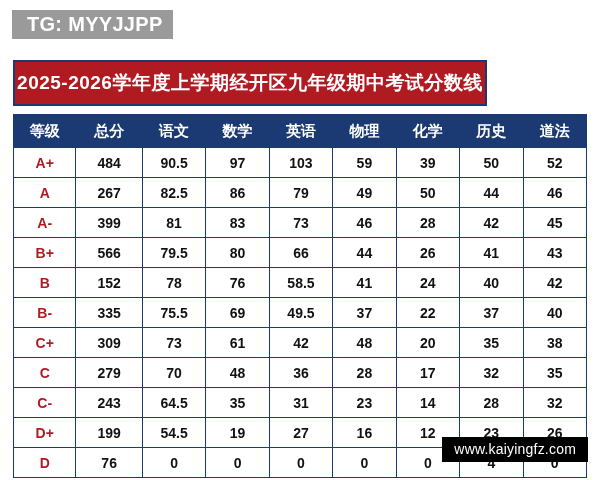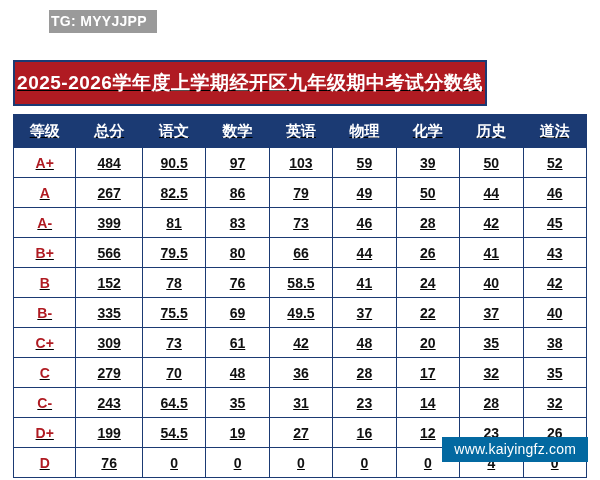--- a/index.html
+++ b/index.html
@@ -15,34 +15,32 @@
     overflow: hidden;
   }
 
   
   .tg-tag {
     position: absolute;
     left: 12px;
     top: 10px;
     background: #9a9a9a;
     color: #ffffff;
-    font-size: 14px;
-    font-weight: bold;
-    padding: 4px 10px 5px 2px;
+    font-size: 20px;
+    font-weight: bold;
+    padding: 4px 10px 5px 15px;
     letter-spacing: 0.3px;
     line-height: 1;
-    margin-left: 37px;
   }
 
   .sheet {
     position: absolute;
     left: 13px;
     top: 60px;
     width: 474px;
-    text-decoration: underline;
   }
 
   .title-bar {
     background: #b01b22;
     border: 2px solid #1b3a73;
     box-sizing: border-box;
     height: 46px;
     display: flex;
     align-items: center;
     justify-content: center;
@@ -90,21 +88,21 @@
   }
 
   col.c-level { width: 62px; }
   col.c-total { width: 66px; }
   col.c-sub   { width: 63px; }
 
   .watermark {
     position: absolute;
     right: 12px;
     bottom: 18px;
-    background: #0369a1;
+    background: #000000;
     color: #ffffff;
     font-size: 14px;
     padding: 5px 12px 6px 12px;
     line-height: 1;
     letter-spacing: 0.2px;
   }
 </style>
 </head>
 <body>
 

